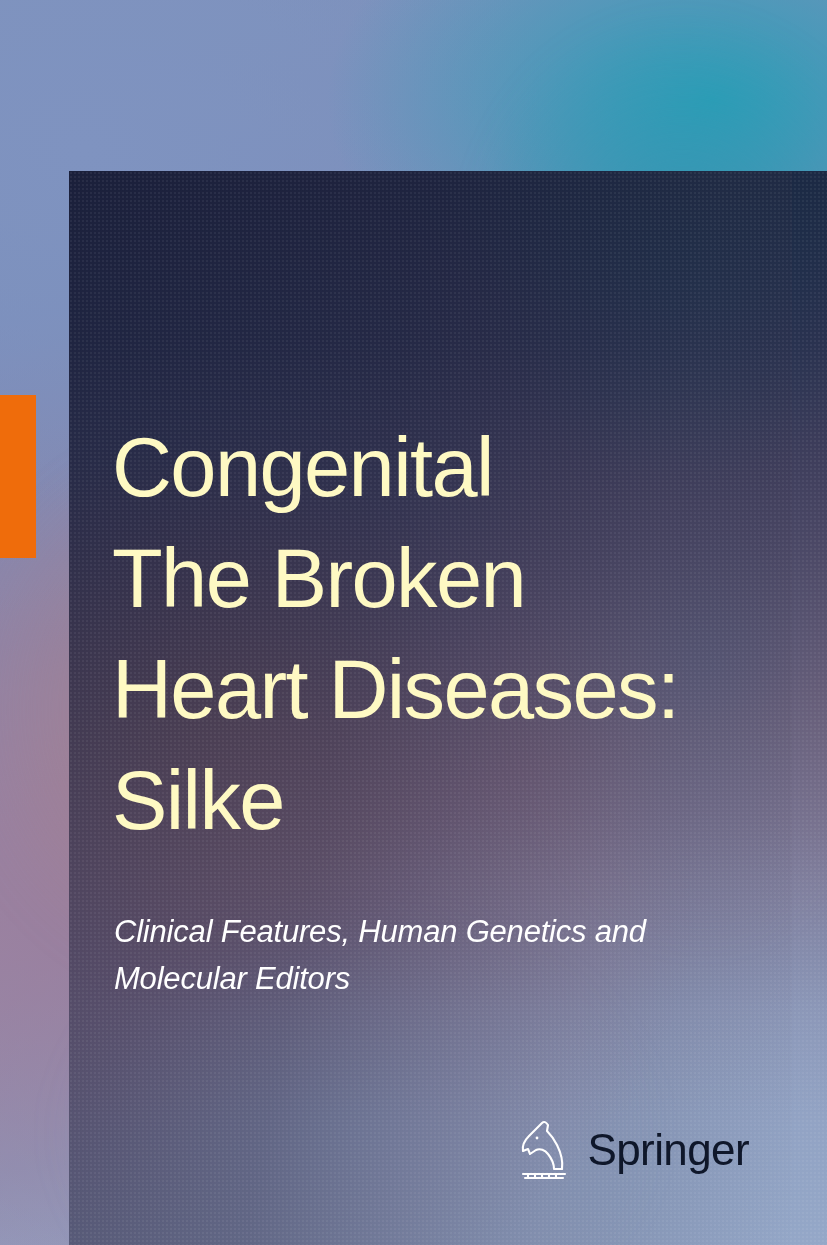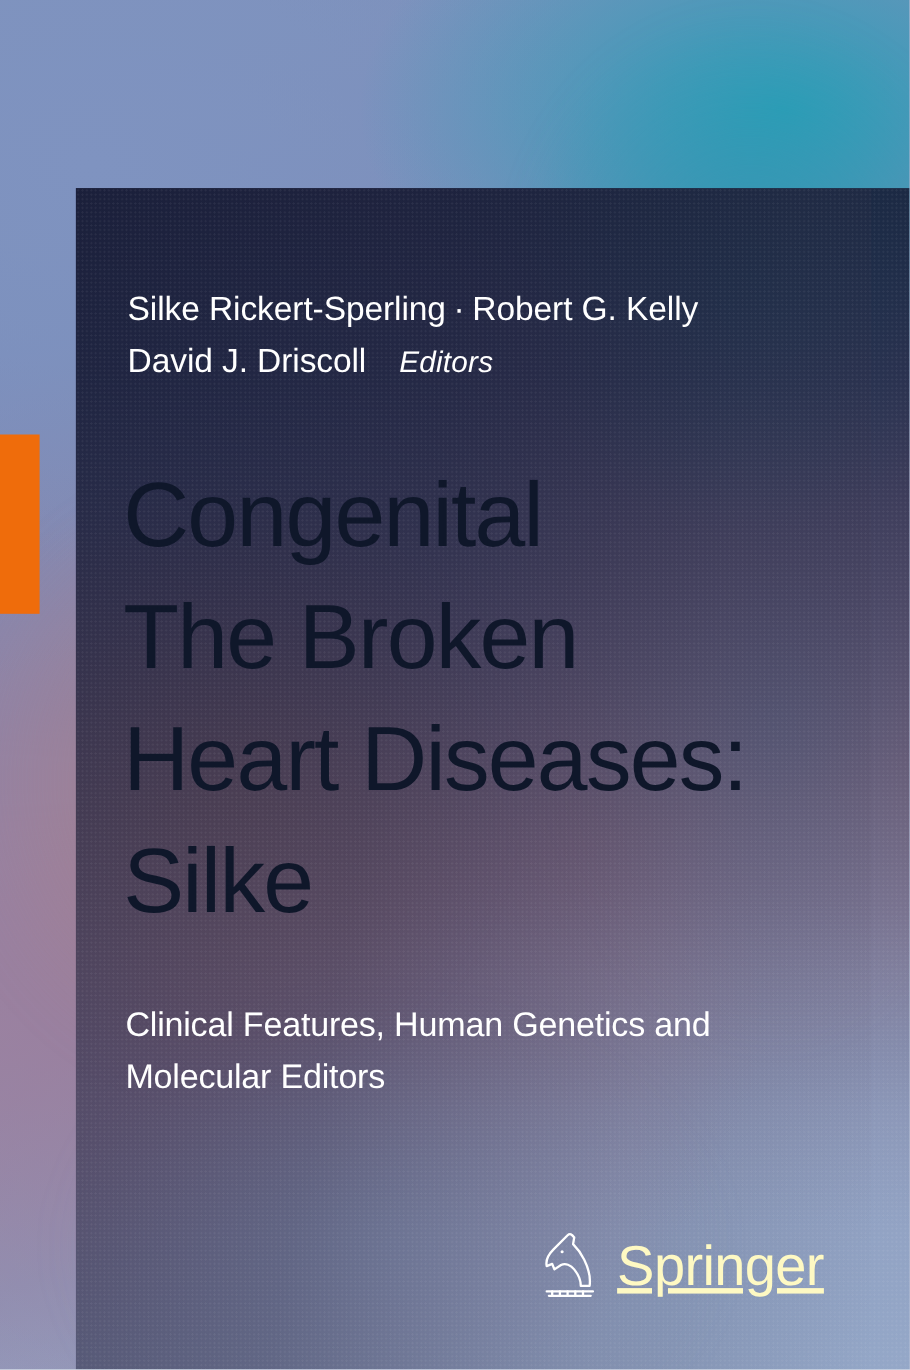--- a/index.html
+++ b/index.html
@@ -114,90 +114,81 @@
     font-size: 27px;
     padding-left: 30px;
     letter-spacing: 0.2px;
   }
 
   .title {
     position: absolute;
     left: 112px;
     top: 412px;
     width: 680px;
-    color: #0f172a;
+    color: #fef9c3;
     font-size: 83px;
     line-height: 111px;
     font-weight: 400;
     letter-spacing: -1.6px;
   }
   .title span { display: block; }
 
   .subtitle {
     position: absolute;
     left: 114px;
     top: 908px;
     width: 660px;
     color: #ffffff;
     font-size: 31px;
     line-height: 47px;
     font-weight: 400;
     letter-spacing: -0.2px;
   }
-  .subtitle span { display: block; }
+  .subtitle span { display: block; font-style: italic; }
 
   
   .springer {
     position: absolute;
     right: 78px;
     bottom: 62px;
     display: flex;
     align-items: center;
     gap: 14px;
   }
   .springer-mark {
     width: 58px;
     height: 66px;
     flex: 0 0 auto;
   }
   .springer-word {
-    color: #fef9c3;
-    font-size: 51px;
+    color: #0f172a;
+    font-size: 44px;
     line-height: 1;
     font-weight: 400;
     letter-spacing: -0.6px;
-    text-decoration: underline;
   }
 </style>
 </head>
 <body>
 
 <div id="cover">
 
   <div class="bg-base"></div>
   <div class="bg-soft2"></div>
   <div class="bg-soft1"></div>
   <div class="bg-soft3"></div>
   <div class="bg-soft4"></div>
 
   <div class="orange-tab"></div>
 
   <div class="panel">
     <div class="panel-inner"></div>
     <div class="halftone"></div>
   </div>
 
-  <div class="editors">
-    <div>
-      <span>Silke Rickert-Sperling</span><span class="sep">·</span><span>Robert G. Kelly</span>
-    </div>
-    <div class="editors-row2">
-      <span>David J. Driscoll</span><span class="editors-label">Editors</span>
-    </div>
-  </div>
 
   <div class="title">
     <span>Congenital</span>
     <span>The Broken</span>
     <span>Heart Diseases:</span>
     <span>Silke</span>
   </div>
 
   <div class="subtitle">
     <span>Clinical Features, Human Genetics and</span>

